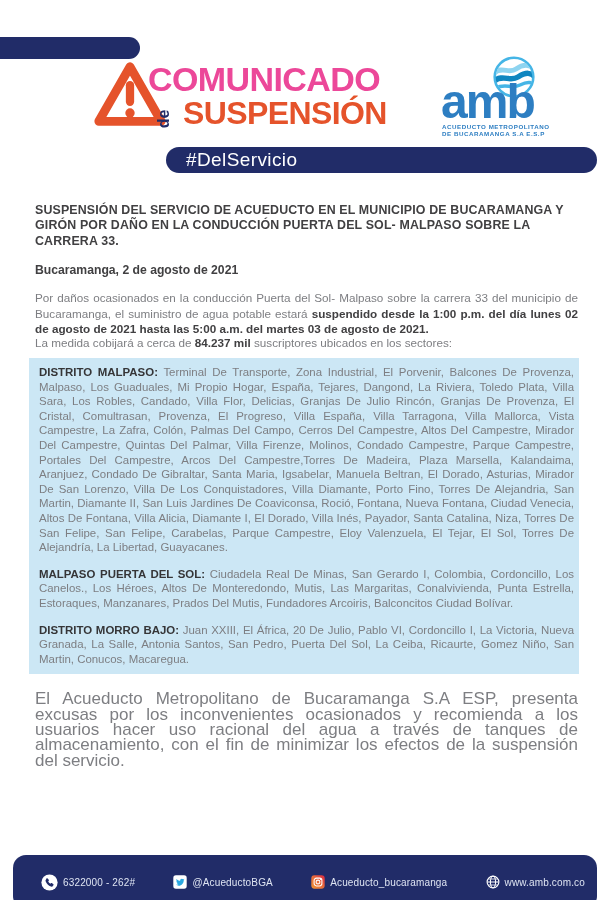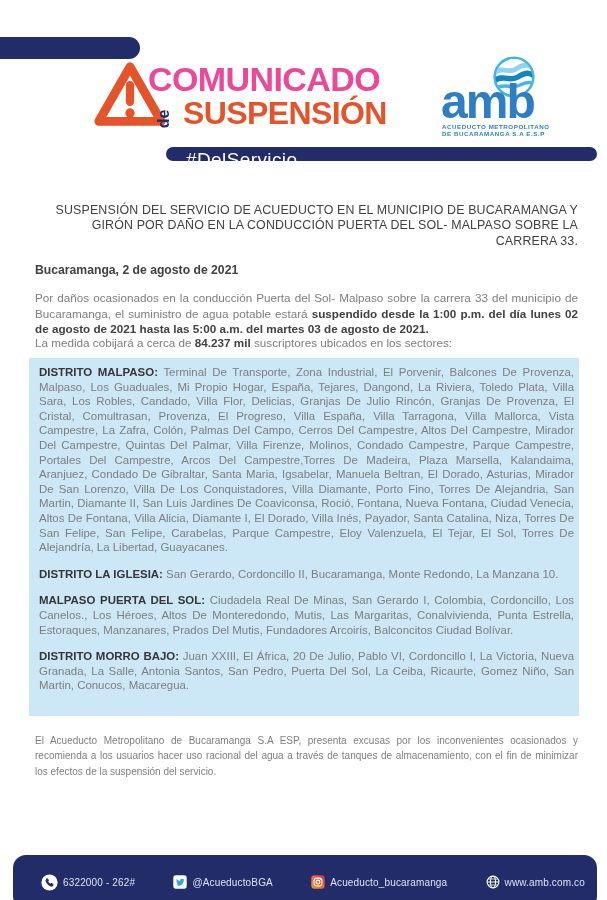--- a/index.html
+++ b/index.html
@@ -22,48 +22,48 @@
     position:absolute; left:149px; top:104px; width:30px; height:30px;
     transform:rotate(-90deg); font-size:16px; font-weight:700; color:#212c68;
     text-align:center; line-height:30px;
   }
   .h-suspension {
     position:absolute; left:183px; top:95px; font-size:32px; font-weight:800;
     color:#e5532b; letter-spacing:-0.6px; white-space:nowrap;
   }
   .amb-logo { position:absolute; left:440px; top:56px; }
   .hashtag-pill {
-    position:absolute; left:166px; top:147px; width:431px; height:14px;
+    position:absolute; left:166px; top:147px; width:431px; height:26px;
     background:#212c68; border-radius:13px; color:#ffffff;
     font-size:19px; line-height:26px; padding-left:20px; letter-spacing:0.4px;
   }
   
   .content { position:absolute; left:35px; right:29px; top:203px; }
   .headline {
-    font-size:12.4px; font-weight:400; color:#414042; text-align:right;
+    font-size:12.4px; font-weight:700; color:#414042; text-align:left;
     line-height:15.4px; letter-spacing:0.15px; margin-bottom:14px;
   }
   .dateline { font-size:12.2px; font-weight:700; color:#414042; margin-bottom:13px; }
   .intro {
     font-size:11.7px; color:#7d7e82; text-align:justify; line-height:15.3px;
   }
   .intro strong, .measure strong { color:#414042; font-weight:700; }
   .measure { font-size:11.7px; color:#7d7e82; text-align:left; margin-bottom:9px; }
   .districts {
     background:#cce7f5; margin-left:-6px; margin-right:-1px;
     padding:7px 5px 8px 10px;
   }
   .district {
     font-size:11.45px; color:#7d7e82; text-align:justify; line-height:14.6px;
     margin-bottom:12px;
   }
-  .district:last-child { margin-bottom:15px; }
+  .district:last-child { margin-bottom:0; }
   .district strong { color:#353537; font-weight:700; }
   .closing {
-    margin-top:17px; font-size:10px; color:#7d7e82; text-align:justify;
+    margin-top:17px; font-size:17px; color:#7d7e82; text-align:justify;
     line-height:15.3px;
   }
   
   .footer {
     position:absolute; left:13px; right:10px; top:855px; height:54px;
     background:#212c68; border-radius:13px; display:flex; align-items:center;
     justify-content:space-between; padding:0 12px 0 28px;
     color:#dee4f2; font-size:10px; letter-spacing:0.15px;
   }
   .f-item { display:flex; align-items:center; gap:5px; white-space:nowrap; }
@@ -114,21 +114,20 @@
     <div class="headline">SUSPENSIÓN DEL SERVICIO DE ACUEDUCTO EN EL MUNICIPIO DE BUCARAMANGA Y GIRÓN POR DAÑO EN LA CONDUCCIÓN PUERTA DEL SOL- MALPASO SOBRE LA CARRERA 33.</div>
 
     <div class="dateline">Bucaramanga, 2 de agosto de 2021</div>
 
     <p class="intro"><span>Por daños ocasionados en la conducción Puerta del Sol- Malpaso sobre la carrera 33 del municipio de Bucaramanga, el suministro de agua potable estará </span><strong>suspendido desde la 1:00 p.m. del día lunes 02 de agosto de 2021 hasta las 5:00 a.m. del martes 03 de agosto de 2021.</strong></p>
 
     <p class="measure"><span>La medida cobijará a cerca de </span><strong>84.237 mil</strong><span> suscriptores ubicados en los sectores:</span></p>
 
     <div class="districts">
       <p class="district"><strong>DISTRITO MALPASO:</strong> <span>Terminal De Transporte, Zona Industrial, El Porvenir, Balcones De Provenza, Malpaso, Los Guaduales, Mi Propio Hogar, España, Tejares, Dangond, La Riviera, Toledo Plata, Villa Sara, Los Robles, Candado, Villa Flor, Delicias, Granjas De Julio Rincón, Granjas De Provenza, El Cristal, Comultrasan, Provenza, El Progreso, Villa España, Villa Tarragona, Villa Mallorca, Vista Campestre, La Zafra, Colón, Palmas Del Campo, Cerros Del Campestre, Altos Del Campestre, Mirador Del Campestre, Quintas Del Palmar, Villa Firenze, Molinos, Condado Campestre, Parque Campestre, Portales Del Campestre, Arcos Del Campestre,Torres De Madeira, Plaza Marsella, Kalandaima, Aranjuez, Condado De Gibraltar, Santa Maria, Igsabelar, Manuela Beltran, El Dorado, Asturias, Mirador De San Lorenzo, Villa De Los Conquistadores, Villa Diamante, Porto Fino, Torres De Alejandria, San Martin, Diamante II, San Luis Jardines De Coaviconsa, Roció, Fontana, Nueva Fontana, Ciudad Venecia, Altos De Fontana, Villa Alicia, Diamante I, El Dorado, Villa Inés, Payador, Santa Catalina, Niza, Torres De San Felipe, San Felipe, Carabelas, Parque Campestre, Eloy Valenzuela, El Tejar, El Sol, Torres De Alejandría, La Libertad, Guayacanes.</span></p>
-      <p class="district"><strong>DISTRITO LA IGLESIA:</strong> <span>San Gerardo, Cordoncillo II, Bucaramanga, Monte Redondo, La Manzana 10.</span></p>
       <p class="district"><strong>MALPASO PUERTA DEL SOL:</strong> <span>Ciudadela Real De Minas, San Gerardo I, Colombia, Cordoncillo, Los Canelos., Los Héroes, Altos De Monteredondo, Mutis, Las Margaritas, Conalvivienda, Punta Estrella, Estoraques, Manzanares, Prados Del Mutis, Fundadores Arcoiris, Balconcitos Ciudad Bolívar.</span></p>
       <p class="district"><strong>DISTRITO MORRO BAJO:</strong> <span>Juan XXIII, El África, 20 De Julio, Pablo VI, Cordoncillo I, La Victoria, Nueva Granada, La Salle, Antonia Santos, San Pedro, Puerta Del Sol, La Ceiba, Ricaurte, Gomez Niño, San Martin, Conucos, Macaregua.</span></p>
     </div>
 
     <p class="closing">El Acueducto Metropolitano de Bucaramanga S.A ESP, presenta excusas por los inconvenientes ocasionados y recomienda a los usuarios hacer uso racional del agua a través de tanques de almacenamiento, con el fin de minimizar los efectos de la suspensión del servicio.</p>
   </div>
 
   <div class="footer">
 
     <div class="f-item">

